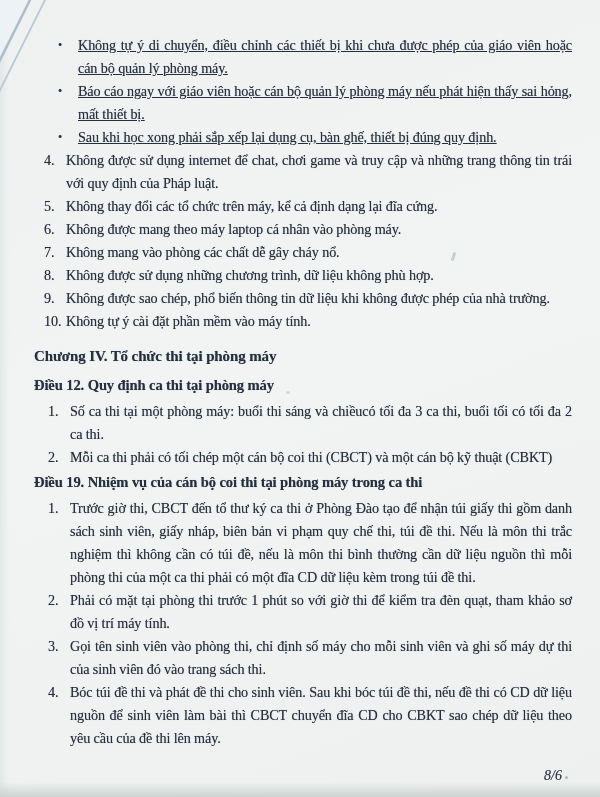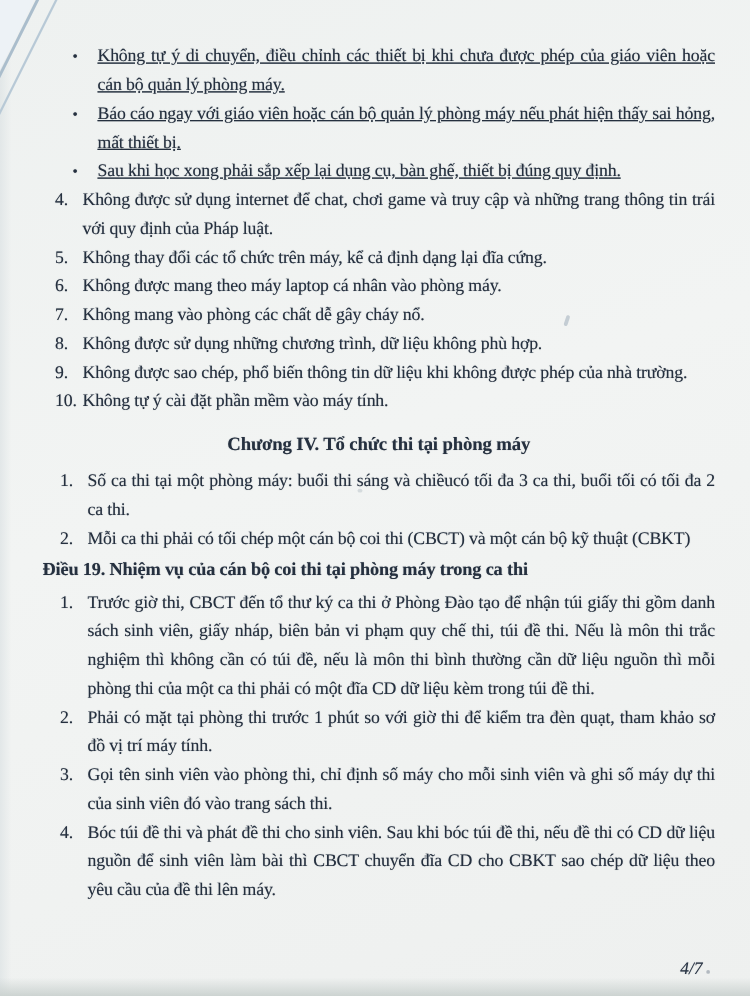--- a/index.html
+++ b/index.html
@@ -32,21 +32,21 @@
     position:absolute;left:34px;right:28px;top:34px;
     font-size:14.2px;line-height:23px;letter-spacing:-0.12px;
     text-shadow:0 0 .7px rgba(37,48,63,.5);
   }
   .b-item{display:flex;padding-left:24px;}
   .b-marker{width:20px;flex:none;font-size:12px;line-height:23px;}
   .b-text{flex:1;text-align:justify;text-decoration:underline;}
   .n-item{display:flex;padding-left:10px;}
   .n-marker{width:22px;flex:none;}
   .n-text{flex:1;text-align:justify;}
-  .chapter{text-align:center;font-weight:bold;font-size:15px;margin:12px 0 6px;}
+  .chapter{text-align:left;font-weight:bold;font-size:15px;margin:12px 0 6px;}
   .dieu{font-weight:bold;font-size:14.6px;margin:2px 0 3px;}
   .sub .n-item{padding-left:14px;}
   .page-num{
     position:absolute;right:38px;bottom:13px;
     font-style:italic;font-size:14px;color:#2b3646;
     text-shadow:0 0 .6px rgba(43,54,70,.5);
   }
 </style>
 </head>
 <body>
@@ -107,20 +107,21 @@
         <span class="n-text">Không được sao chép, phổ biến thông tin dữ liệu khi không được phép của nhà trường.</span>
       </div>
       <div class="n-item">
         <span class="n-marker">10.</span>
         <span class="n-text">Không tự ý cài đặt phần mềm vào máy tính.</span>
       </div>
     </div>
 
     <div class="chapter">Chương IV. Tổ chức thi tại phòng máy</div>
 
+    <div class="dieu">Điều 12. Quy định ca thi tại phòng máy</div>
     <div class="num-list sub">
       <div class="n-item">
         <span class="n-marker">1.</span>
         <span class="n-text">Số ca thi tại một phòng máy: buổi thi sáng và chiềucó tối đa 3 ca thi, buổi tối có tối đa 2 ca thi.</span>
       </div>
       <div class="n-item">
         <span class="n-marker">2.</span>
         <span class="n-text">Mỗi ca thi phải có tối chép một cán bộ coi thi (CBCT) và một cán bộ kỹ thuật (CBKT)</span>
       </div>
     </div>
@@ -140,15 +141,15 @@
         <span class="n-text">Gọi tên sinh viên vào phòng thi, chỉ định số máy cho mỗi sinh viên và ghi số máy dự thi của sinh viên đó vào trang sách thi.</span>
       </div>
       <div class="n-item">
         <span class="n-marker">4.</span>
         <span class="n-text">Bóc túi đề thi và phát đề thi cho sinh viên. Sau khi bóc túi đề thi, nếu đề thi có CD dữ liệu nguồn để sinh viên làm bài thì CBCT chuyển đĩa CD cho CBKT sao chép dữ liệu theo yêu cầu của đề thi lên máy.</span>
       </div>
     </div>
 
   </div>
 
-  <div class="page-num">4/7</div>
+  <div class="page-num">8/6</div>
 
 </div>
 
 </body></html>

